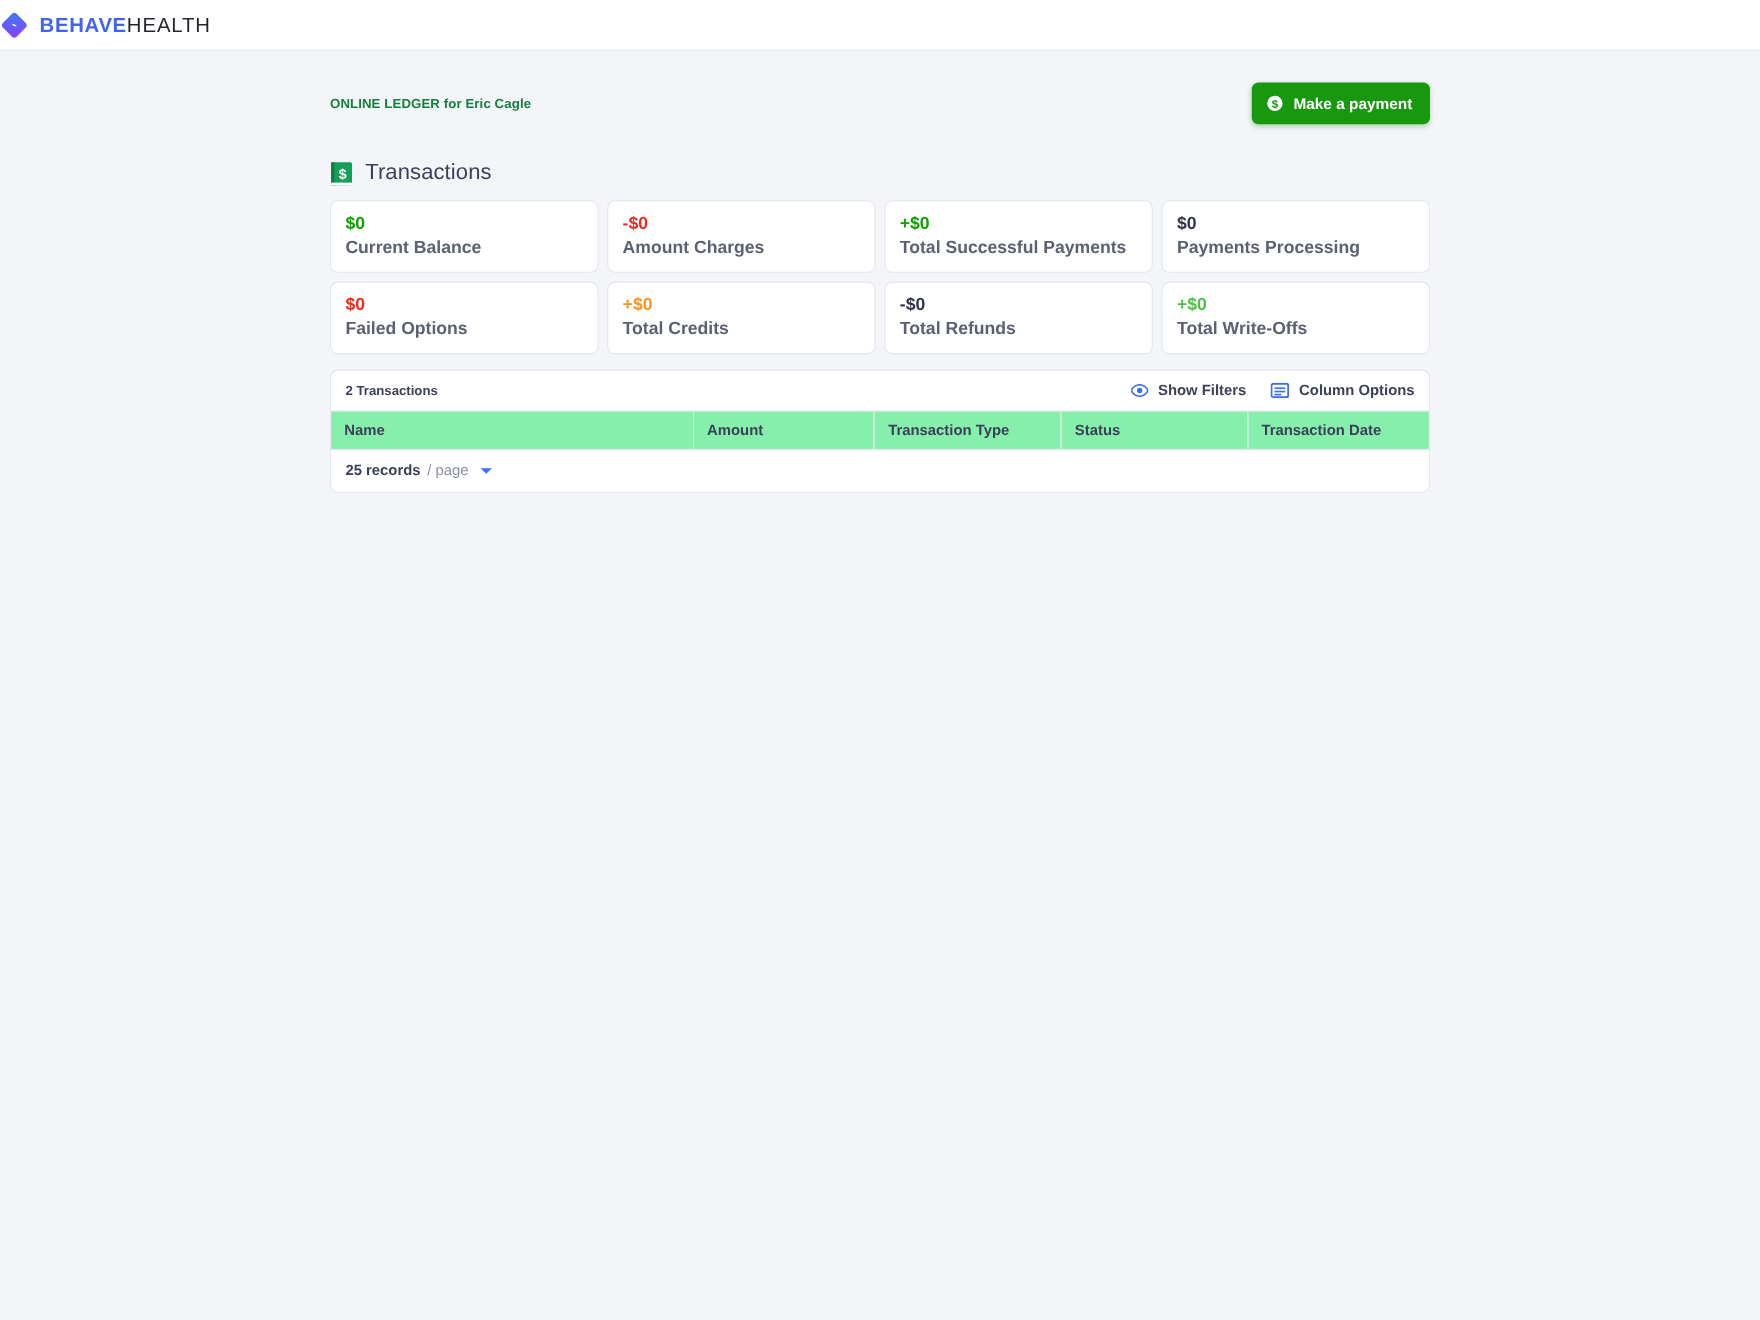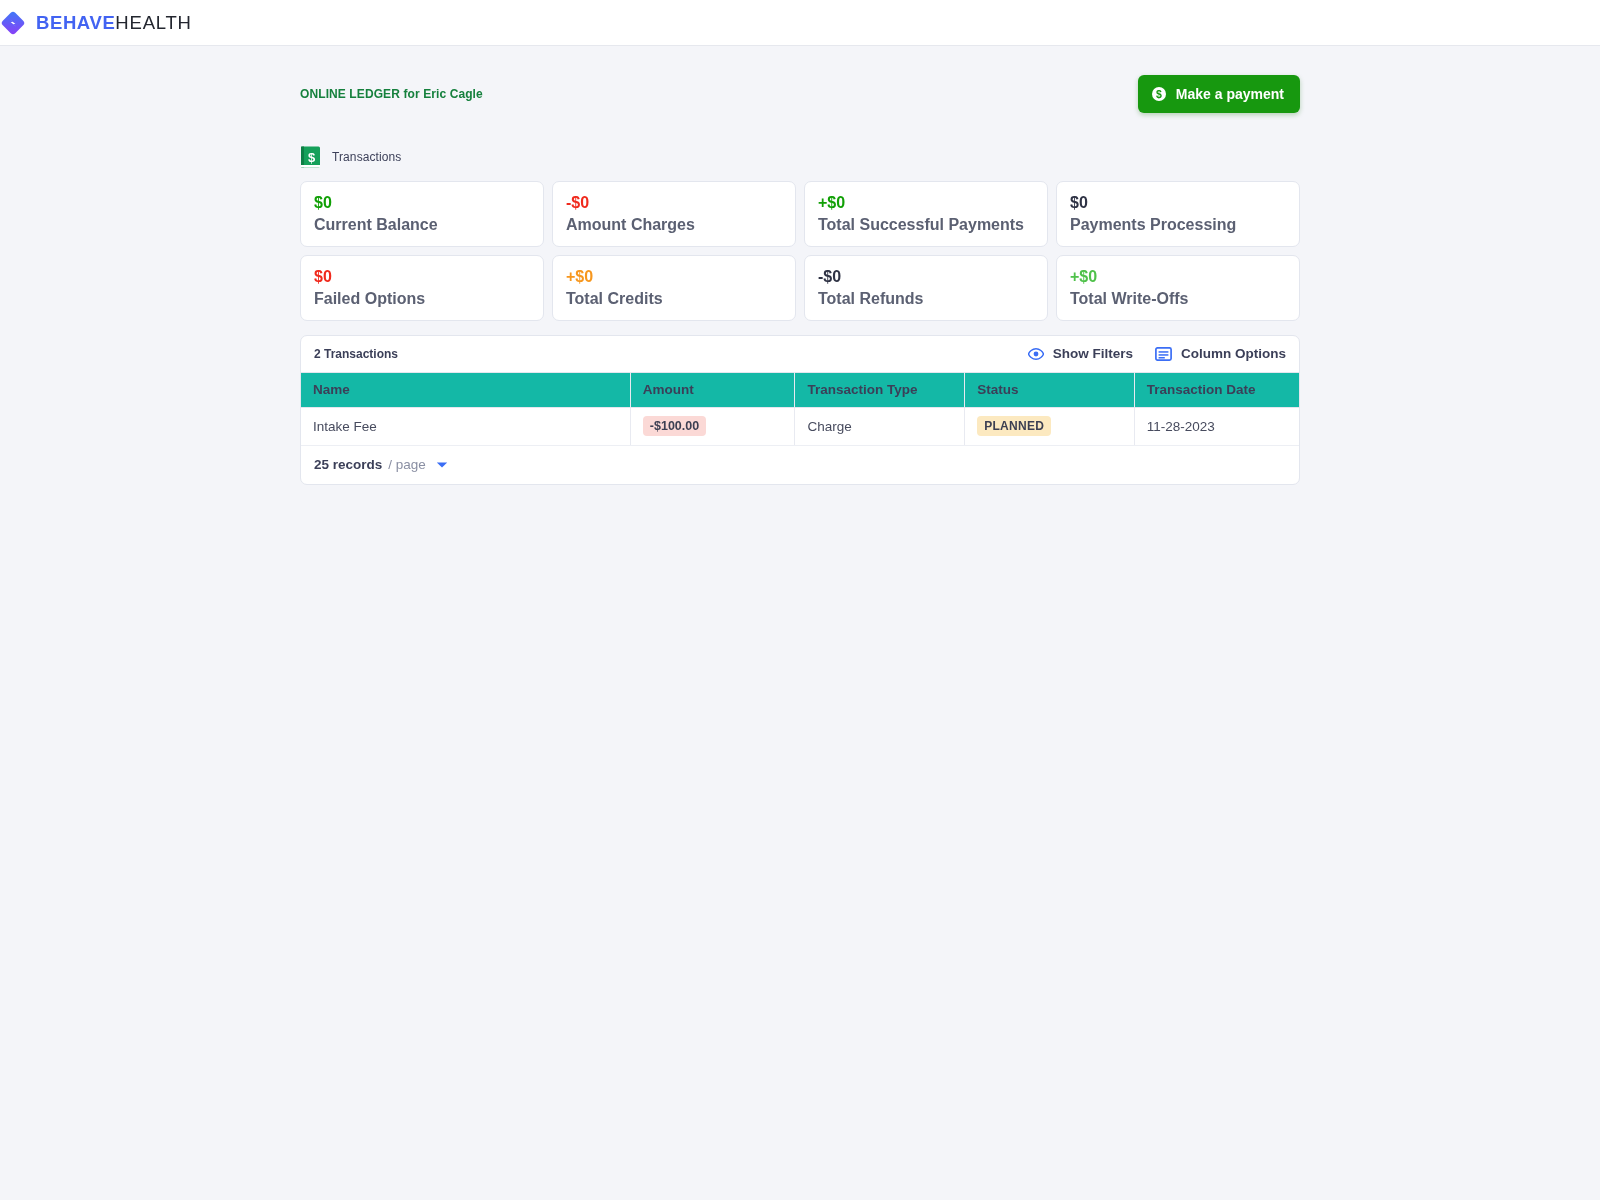--- a/index.html
+++ b/index.html
@@ -73,21 +73,21 @@
 
   
   .section-head {
     display: flex;
     align-items: center;
     gap: 11px;
     margin-bottom: 13px;
   }
   .ledger-icon { width: 21px; height: 22px; display:block; }
   .section-title {
-    font-size: 12px;
+    font-size: 20px;
     color: #3b3f58;
     letter-spacing: .1px;
   }
 
   
   .stat-grid {
     display: grid;
     grid-template-columns: repeat(4, 1fr);
     gap: 8px 8px;
     margin-bottom: 14px;
@@ -154,21 +154,21 @@
   }
   table.ledger th {
     text-align: left;
     font-size: 13.5px;
     font-weight: bold;
     color: #3b3f58;
     padding: 9px 12px 10px 12px;
     border-top: 1px solid #e3e6ee;
     border-bottom: 1px solid #e3e6ee;
     border-right: 1px solid #e8eaf1;
-    background: #14b8a6;
+    background: #86efac;
   }
   table.ledger th:last-child { border-right: none; }
   table.ledger td {
     font-size: 13.5px;
     color: #474b5e;
     padding: 8px 12px 9px 12px;
     border-bottom: 1px solid #edeff4;
     border-right: 1px solid #e8eaf1;
     vertical-align: middle;
     height: 29px;
@@ -338,31 +338,20 @@
       <thead>
         <tr>
           <th class="col-name">Name</th>
           <th class="col-amount">Amount</th>
           <th class="col-type">Transaction Type</th>
           <th class="col-status">Status</th>
           <th class="col-date">Transaction Date</th>
         </tr>
       </thead>
       <tbody>
-        <tr>
-          <td>Intake Fee</td>
-          <td>
-            <span class="amt-badge">-$100.00</span>
-          </td>
-          <td>Charge</td>
-          <td>
-            <span class="status-badge">PLANNED</span>
-          </td>
-          <td>11-28-2023</td>
-        </tr>
       </tbody>
     </table>
 
     <div class="panel-foot">
       <div class="records-select">
         <span class="records-count">25 records</span>
         <span class="records-per">/ page</span>
         <svg class="caret" width="12" height="8" viewBox="0 0 12 8">
           <path d="M0.8 1.6 L6 6.6 L11.2 1.6 Z" fill="#3b6ef5"></path>
         </svg>

